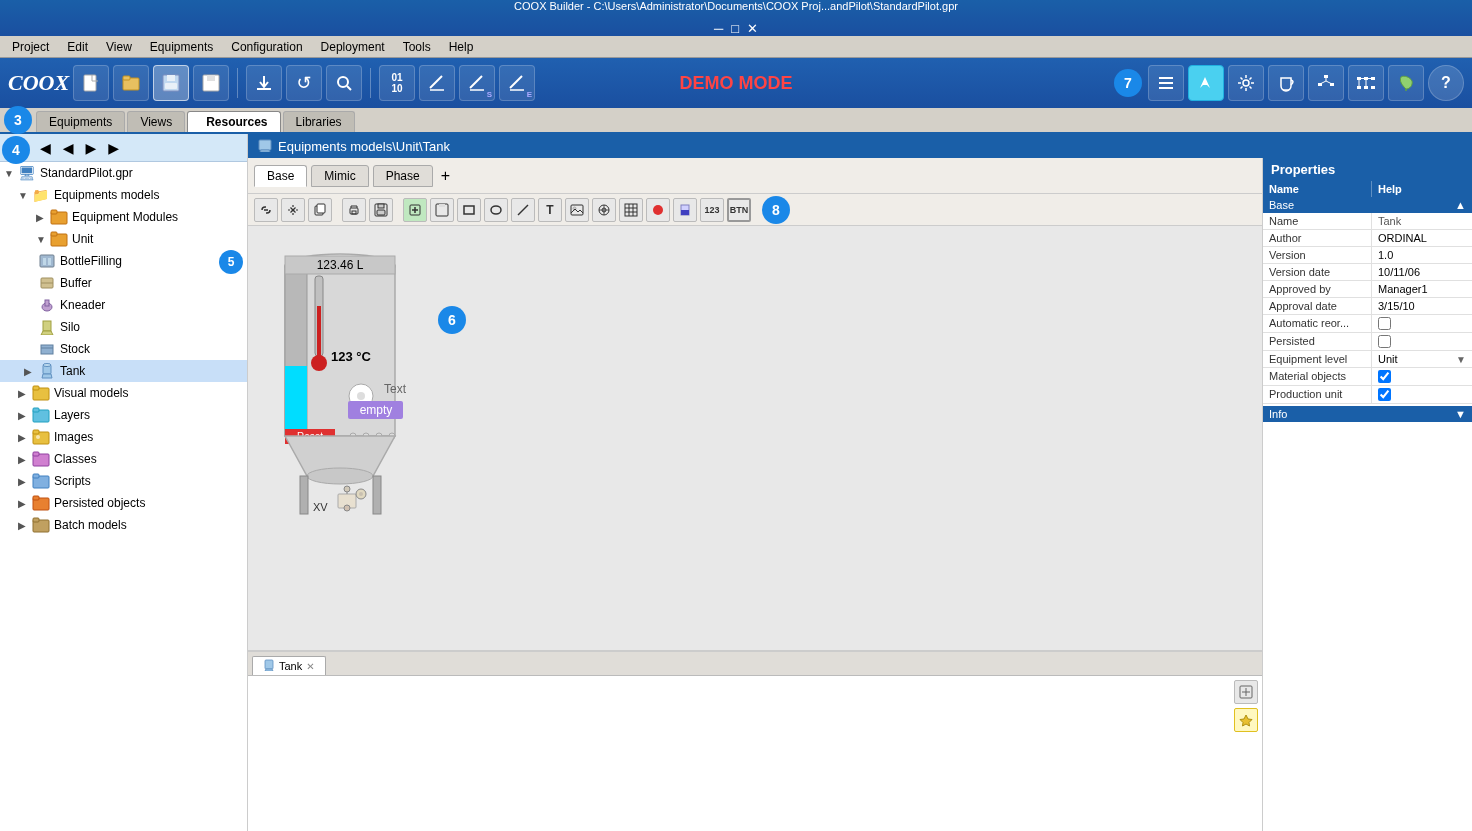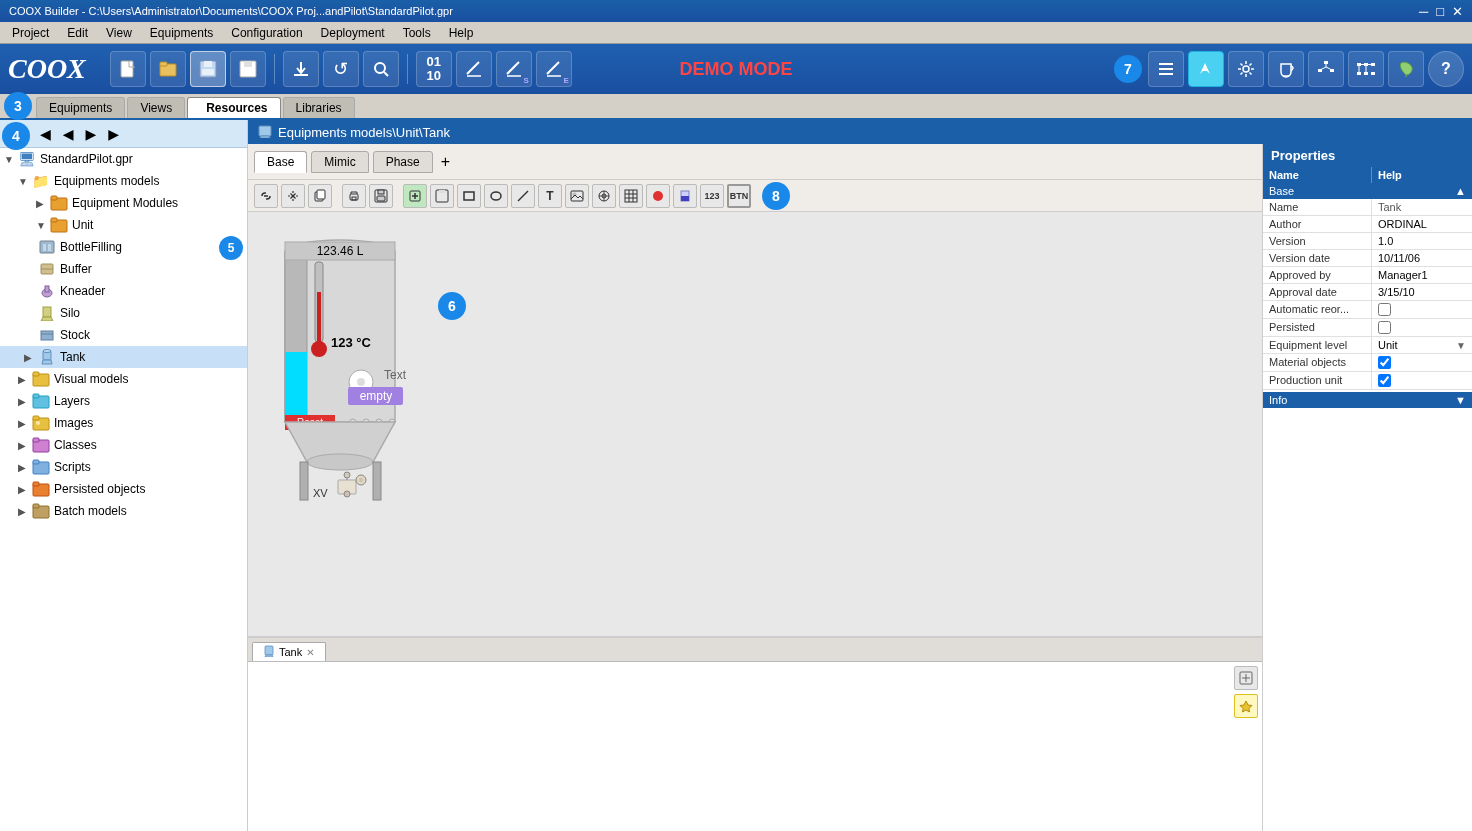--- a/index.html
+++ b/index.html
@@ -2,26 +2,27 @@
 <html><head>
   <meta charset="utf-8">
   <style>
     * { box-sizing: border-box; margin: 0; padding: 0; }
     body { font-family: 'Segoe UI', Arial, sans-serif; font-size: 12px; background: #f0f0f0; overflow: hidden; width: 1472px; height: 831px; }
 
     
     #title-bar {
       background: linear-gradient(to bottom, #1a5fa8, #1a4fa0);
       color: white;
-      height: 22px;
+      height: 36px;
       display: flex;
       align-items: center;
       justify-content: space-between;
       padding: 0 9px;
       font-size: 11px;
+      flex-direction: column;
     }
     #title-bar-controls { display: flex; gap: 8px; }
     #title-bar-controls span { cursor: pointer; font-size: 13px; }
 
     
     #menu-bar {
       background: #d4d0c8;
       border-bottom: 1px solid #999;
       height: 22px;
       display: flex;
@@ -63,24 +64,24 @@
     #demo-mode-label {
       color: #ff4444;
       font-weight: bold;
       font-size: 18px;
       position: absolute;
       left: 50%;
       transform: translateX(-50%);
     }
     #coox-logo {
       color: white;
-      font-size: 28px;
+      font-size: 22px;
       font-weight: bold;
       font-style: italic;
-      margin-right: 20px;
+      margin-right: 0;
       font-family: Georgia, serif;
     }
     .toolbar-sep { width: 1px; height: 30px; background: rgba(255,255,255,0.3); margin: 0 4px; }
 
     
     #tabs-bar {
       background: #d4d0c8;
       border-bottom: 2px solid #1a5fa8;
       height: 26px;
       display: flex;
@@ -396,21 +397,21 @@
   </div>
   <div class="toolbar-btn" title="Search">
     <svg width="20" height="20" viewBox="0 0 20 20">
         <circle cx="9" cy="9" r="5" fill="none" stroke="white" stroke-width="2"></circle>
         <line x1="13" y1="13" x2="17" y2="17" stroke="white" stroke-width="2"></line>
       </svg>
   </div>
 
   <div class="toolbar-sep"></div>
 
-  <div class="toolbar-btn" title="Binary" style="font-size:13px;line-height:1.1;color:white;font-weight:bold;">01<br>10</div>
+  <div class="toolbar-btn" title="Binary" style="font-size:10px;line-height:1.1;color:white;font-weight:bold;">01<br>10</div>
   <div class="toolbar-btn">
     <svg width="18" height="18" viewBox="0 0 18 18">
         <line x1="2" y1="14" x2="14" y2="2" stroke="white" stroke-width="2"></line>
         <line x1="2" y1="16" x2="16" y2="16" stroke="white" stroke-width="1.5"></line>
       </svg>
   </div>
   <div class="toolbar-btn" style="position:relative;">
     <svg width="18" height="18" viewBox="0 0 18 18">
         <line x1="2" y1="14" x2="14" y2="2" stroke="white" stroke-width="2"></line>
         <line x1="2" y1="16" x2="16" y2="16" stroke="white" stroke-width="1.5"></line>

